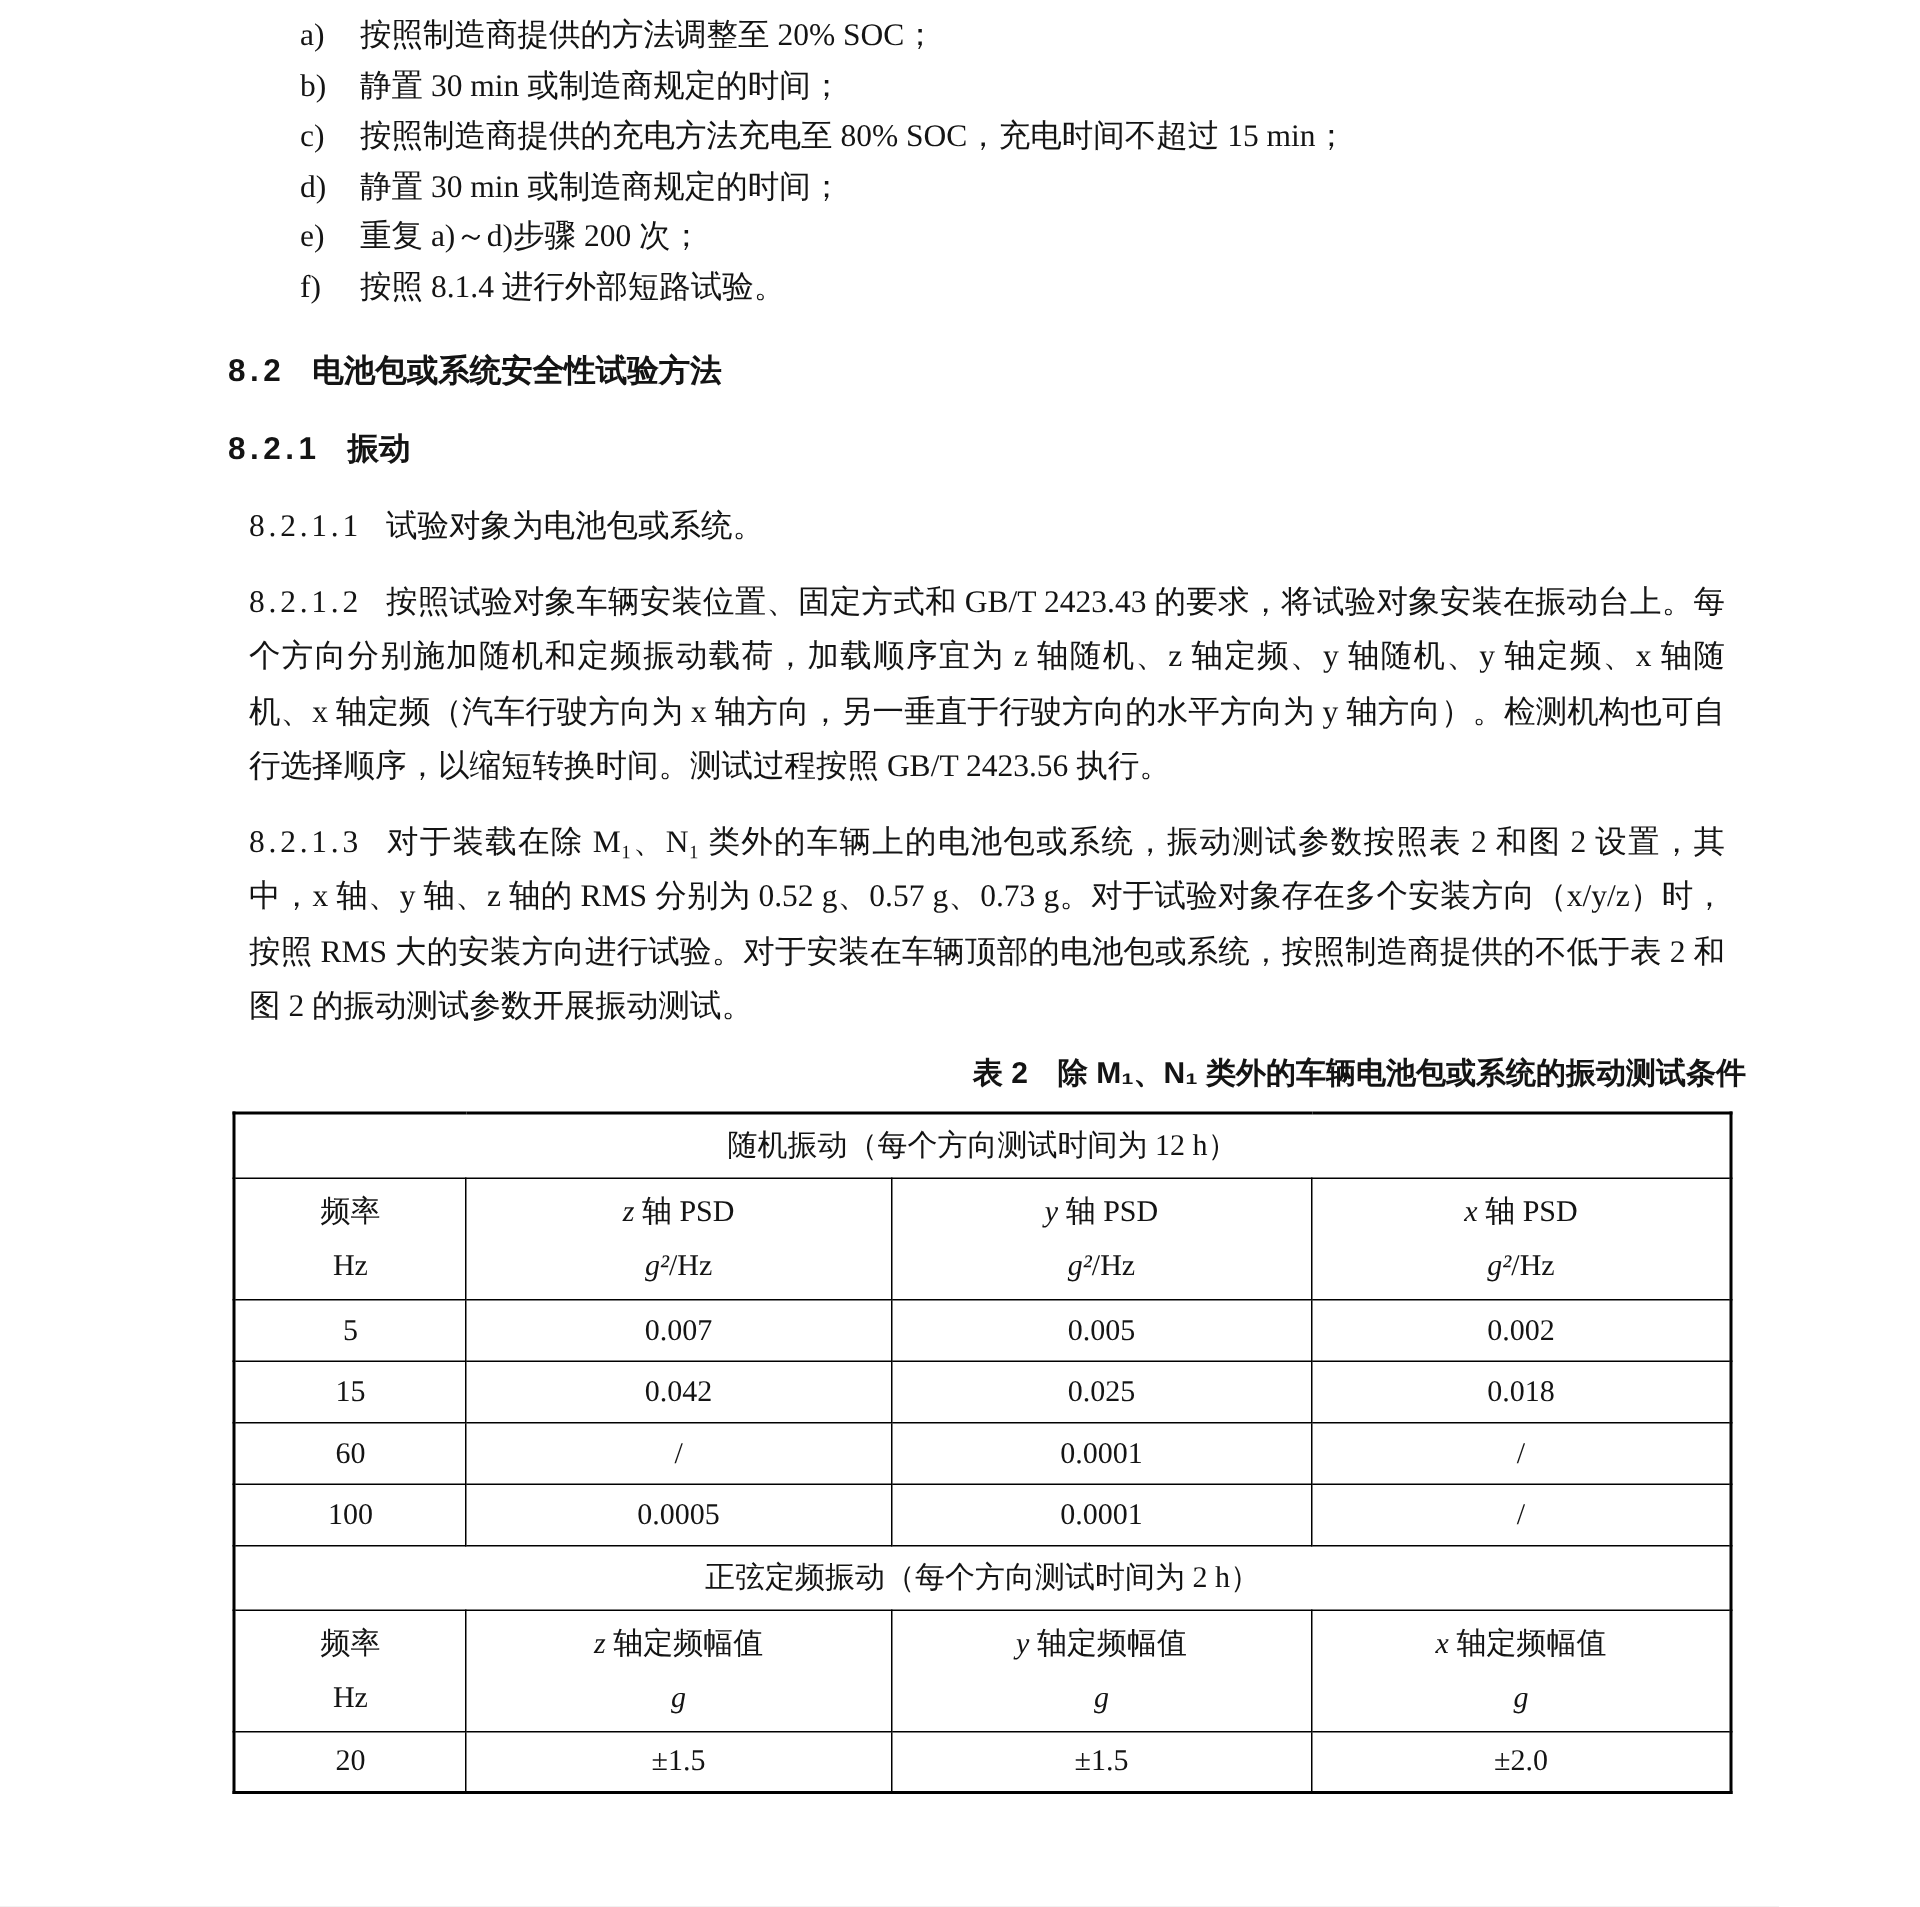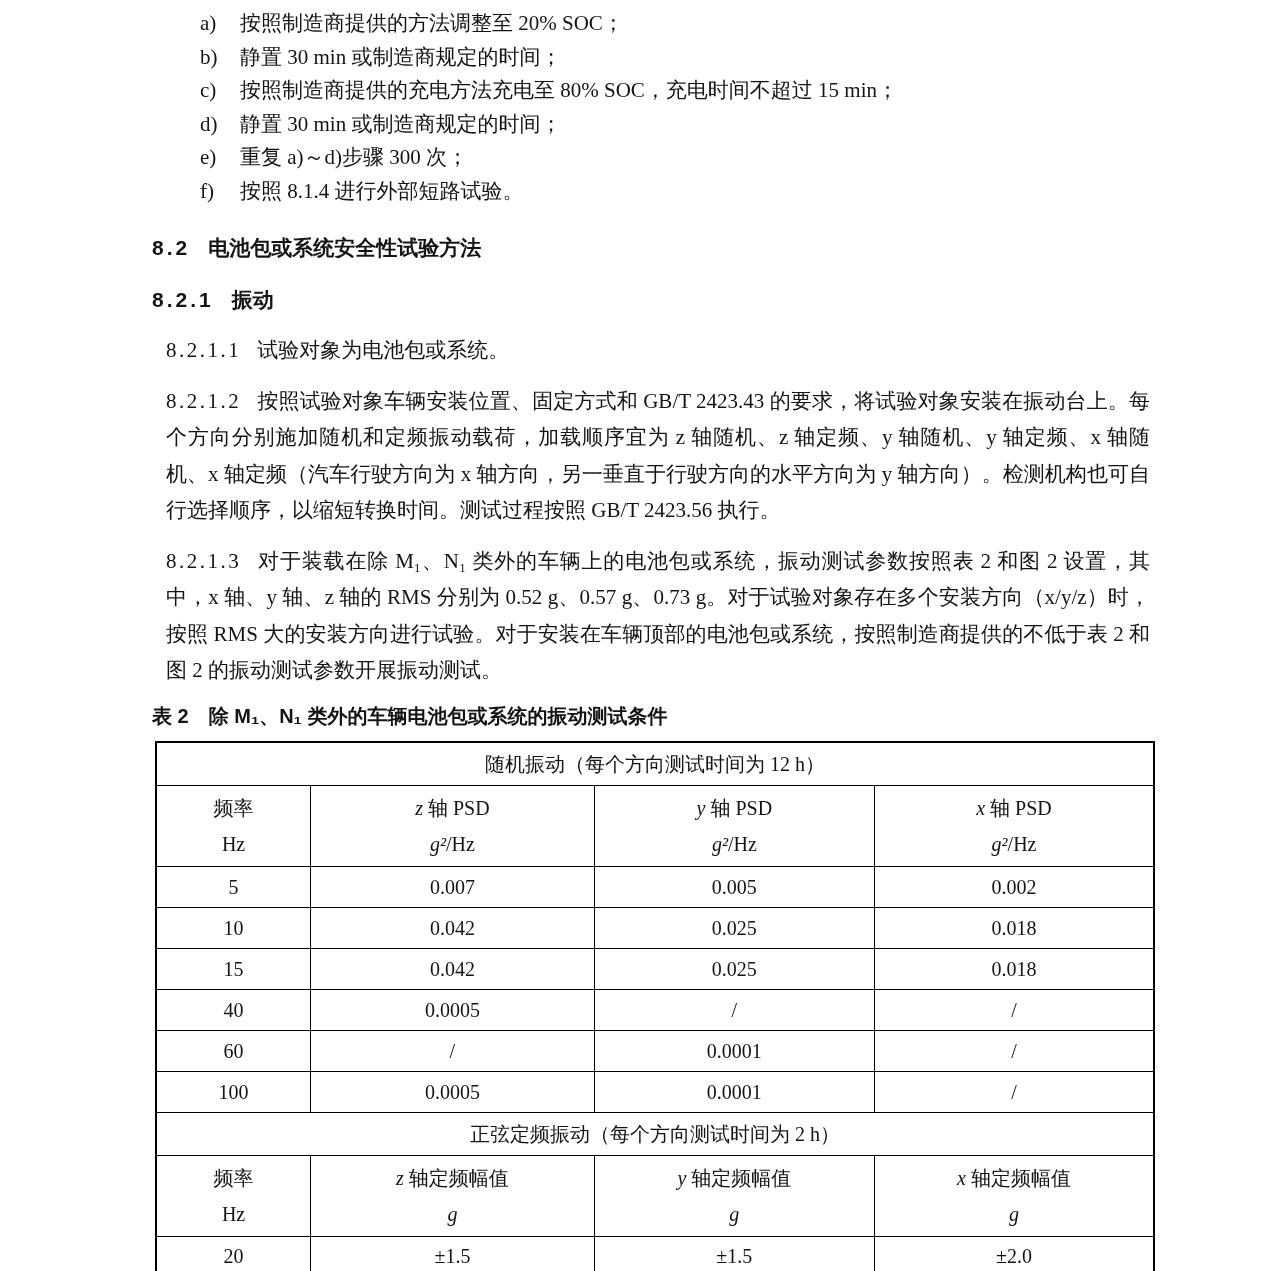--- a/index.html
+++ b/index.html
@@ -52,21 +52,21 @@
     text-align-last: left;
   }
   .clause .cnum {
     letter-spacing: 2.5px;
     margin-right: 16px;
     white-space: nowrap;
   }
   
   .caption {
     margin-top: 13px;
-    text-align: left;
+    text-align: right;
     font-family: "Liberation Sans", "DejaVu Sans", sans-serif;
     font-weight: 700;
     font-size: 20px;
     line-height: 26px;
   }
   
   table.t2 {
     margin-top: 12px;
     margin-left: 3px;
     width: 1000px;
@@ -113,21 +113,21 @@
       <div class="li">
         <span class="marker">c)</span>
         <span class="txt">按照制造商提供的充电方法充电至 80% SOC，充电时间不超过 15 min；</span>
       </div>
       <div class="li">
         <span class="marker">d)</span>
         <span class="txt">静置 30 min 或制造商规定的时间；</span>
       </div>
       <div class="li">
         <span class="marker">e)</span>
-        <span class="txt">重复 a)～d)步骤 300 次；</span>
+        <span class="txt">重复 a)～d)步骤 200 次；</span>
       </div>
       <div class="li">
         <span class="marker">f)</span>
         <span class="txt">按照 8.1.4 进行外部短路试验。</span>
       </div>
     </div>
 
     <div class="h2">
       <span class="hnum">8.2</span><span>电池包或系统安全性试验方法</span>
     </div>
@@ -178,38 +178,26 @@
             <div class="th-line"><span class="var">g²</span><span>/Hz</span></div>
           </td>
         </tr>
         <tr>
           <td class="cell">5</td>
           <td class="cell">0.007</td>
           <td class="cell">0.005</td>
           <td class="cell">0.002</td>
         </tr>
         <tr>
-          <td class="cell">10</td>
-          <td class="cell">0.042</td>
-          <td class="cell">0.025</td>
-          <td class="cell">0.018</td>
-        </tr>
-        <tr>
           <td class="cell">15</td>
           <td class="cell">0.042</td>
           <td class="cell">0.025</td>
           <td class="cell">0.018</td>
         </tr>
         <tr>
-          <td class="cell">40</td>
-          <td class="cell">0.0005</td>
-          <td class="cell">/</td>
-          <td class="cell">/</td>
-        </tr>
-        <tr>
           <td class="cell">60</td>
           <td class="cell">/</td>
           <td class="cell">0.0001</td>
           <td class="cell">/</td>
         </tr>
         <tr>
           <td class="cell">100</td>
           <td class="cell">0.0005</td>
           <td class="cell">0.0001</td>
           <td class="cell">/</td>

